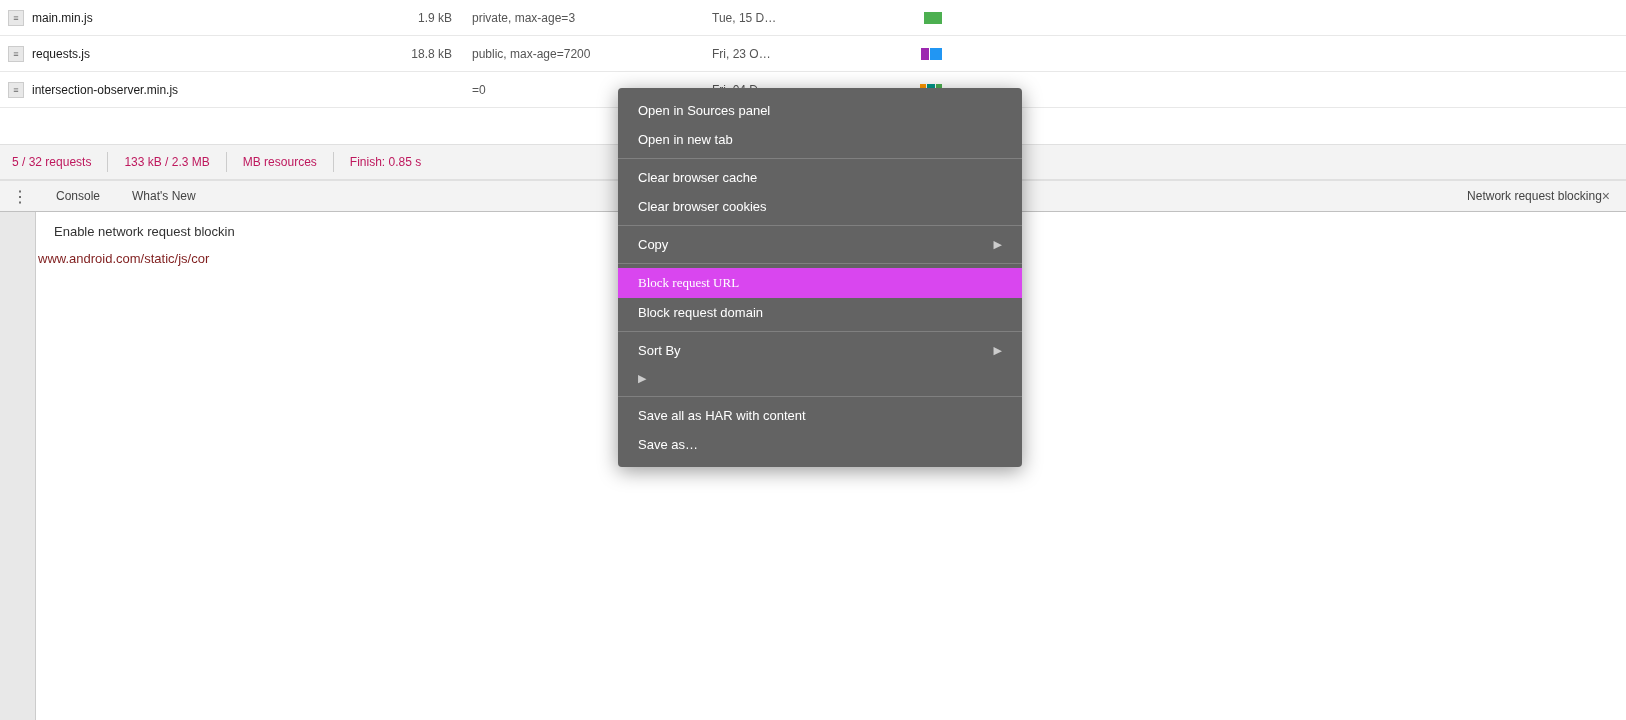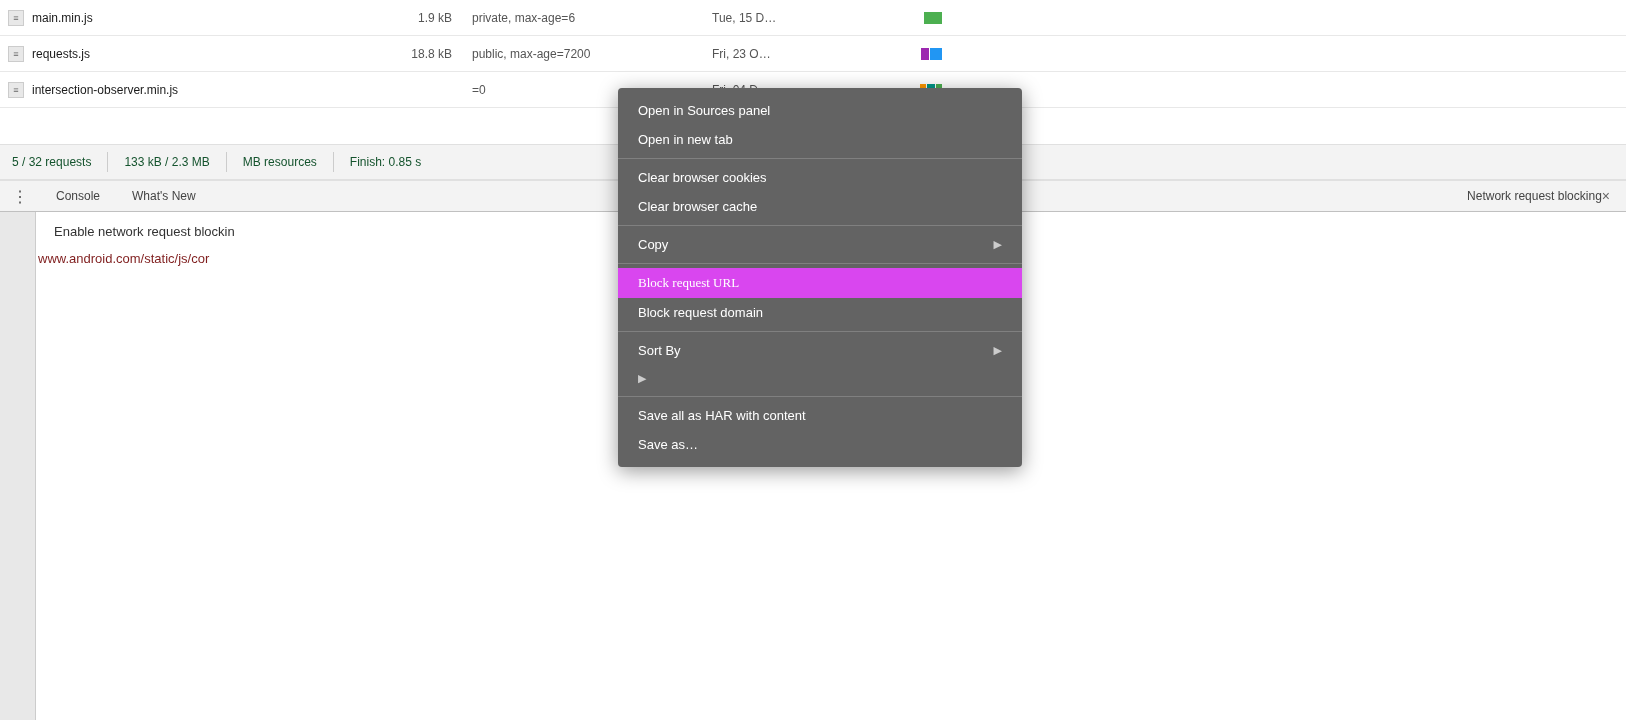--- a/index.html
+++ b/index.html
@@ -106,21 +106,21 @@
       left: 0; right: 0;
       height: 36px;
       background: #f3f3f3;
       border-top: 1px solid #e0e0e0;
       border-bottom: 1px solid #e0e0e0;
       display: flex;
       align-items: center;
       padding: 0 12px;
       gap: 0;
       font-size: 12px;
-      color: #14532d;
+      color: #be185d;
     }
 
     .status-separator {
       width: 1px;
       height: 20px;
       background: #ccc;
       margin: 0 16px;
     }
 
     
@@ -277,21 +277,21 @@
 <body>
 
 <div class="main-panel">
 
   <div class="network-table">
 
     <div class="table-row">
       <div class="file-icon">≡</div>
       <span class="file-name">main.min.js</span>
       <span class="file-size">1.9 kB</span>
-      <span class="cache-control">private, max-age=6</span>
+      <span class="cache-control">private, max-age=3</span>
       <span class="date-col">Tue, 15 D…</span>
       <div class="waterfall-col">
         <div class="waterfall-bar">
           <div class="bar-segment wf-green" style="width:18px;"></div>
         </div>
       </div>
     </div>
 
     <div class="table-row">
       <div class="file-icon">≡</div>
@@ -362,24 +362,24 @@
       <div class="menu-item">
         <span class="menu-item-text">Open in Sources panel</span>
       </div>
       <div class="menu-item">
         <span class="menu-item-text">Open in new tab</span>
       </div>
     </div>
 
     <div class="menu-section">
       <div class="menu-item">
+        <span class="menu-item-text">Clear browser cache</span>
+      </div>
+      <div class="menu-item">
         <span class="menu-item-text">Clear browser cookies</span>
-      </div>
-      <div class="menu-item">
-        <span class="menu-item-text">Clear browser cache</span>
       </div>
     </div>
 
     <div class="menu-section">
       <div class="menu-item">
         <span class="menu-item-text">Copy</span>
         <span class="arrow">▶</span>
       </div>
     </div>
 

